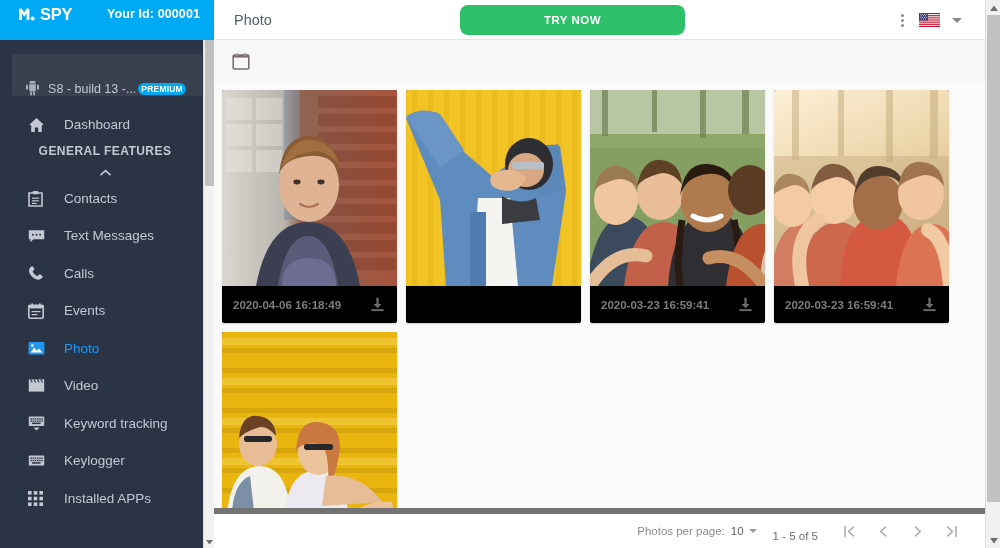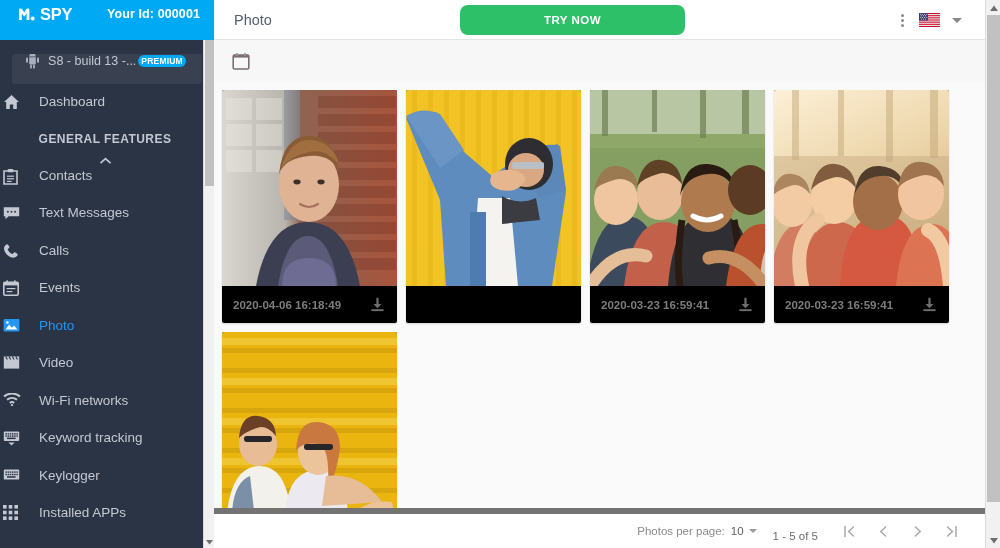--- a/index.html
+++ b/index.html
@@ -24,46 +24,46 @@
     display: flex; align-items: center;
     padding: 0 14px 12px 18px;
     justify-content: space-between;
   }
   .logo { display: flex; align-items: center; color: #fff; font-weight: bold; font-size: 16.5px; letter-spacing: -0.3px; }
   .logo svg { margin-right: 1px; }
   .brand-id { color: #ffffff; font-size: 12.5px; font-weight: bold; letter-spacing: 0.1px; }
 
   .device-box {
     margin: 14px 12px 0 12px;
-    height: 30px;
+    height: 42px;
     background: #39404f;
     border-radius: 3px;
-    display: flex; align-items: flex-start;
+    display: flex; align-items: flex-end;
     padding: 0 10px;
   }
   .device-icon { width: 20px; display:flex; align-items:center; justify-content:center; }
   .device-text {
     flex: 1; text-align: center;
     color: #c3c8d2; font-size: 12.5px;
     white-space: nowrap; overflow: hidden;
     display: flex; align-items: center; justify-content: center;
   }
   .premium-badge {
     background: #00a9f4; color: #fff;
     font-size: 8.5px; font-weight: bold;
     padding: 1px 3px; margin-left: 2px;
     letter-spacing: 0.2px;
     border-radius: 6px;
   }
 
   .nav { margin-top: 10px; }
   .nav-item {
     height: 37.5px;
-    display: flex; align-items: flex-start;
-    padding-left: 3px;
+    display: flex; align-items: center;
+    padding-left: 28px;
     color: #c3c8d2; font-size: 13.5px;
     cursor: pointer;
   }
   .nav-item .ico {
     width: 22px; display: flex; align-items: center; justify-content: flex-start;
     margin-right: 14px;
     color: #c3c8d2;
   }
   .nav-item.active { color: #2196f3; }
   .nav-item.active .ico { color: #2196f3; }
@@ -324,31 +324,20 @@
         <span class="ico">
           <svg width="17" height="15" viewBox="0 0 17 15" fill="currentColor">
             <path d="M0.8 1.4 L16.2 1.4 L16.2 5 L0.8 5 Z"></path>
             <path d="M0.8 5 L16.2 5 L16.2 13.6 L0.8 13.6 Z"></path>
             <path d="M2.6 1.4 L4.3 4.6 M6 1.4 L7.7 4.6 M9.4 1.4 L11.1 4.6 M12.8 1.4 L14.5 4.6" stroke="#2b3445" stroke-width="1.1"></path>
           </svg>
         </span>
         <span>Video</span>
       </div>
 
-      <div class="nav-item">
-        <span class="ico">
-          <svg width="18" height="13" viewBox="0 0 18 13" fill="none" stroke="currentColor">
-            <path d="M1 3.6 A12 12 0 0 1 17 3.6" stroke-width="2"></path>
-            <path d="M4 6.8 A8 8 0 0 1 14 6.8" stroke-width="2"></path>
-            <path d="M6.8 9.8 A4 4 0 0 1 11.2 9.8" stroke-width="2"></path>
-            <circle cx="9" cy="12" r="1.1" fill="currentColor" stroke="none"></circle>
-          </svg>
-        </span>
-        <span>Wi-Fi networks</span>
-      </div>
 
       <div class="nav-item">
         <span class="ico">
           <svg width="17" height="16" viewBox="0 0 17 16" fill="currentColor">
             <rect x="0.8" y="1.4" width="15.4" height="9.6" rx="1"></rect>
             <g fill="#2b3445">
               <rect x="2.4" y="3.2" width="1.5" height="1.4"></rect>
                 <rect x="4.6" y="3.2" width="1.5" height="1.4"></rect>
               <rect x="6.8" y="3.2" width="1.5" height="1.4"></rect>
                 <rect x="9" y="3.2" width="1.5" height="1.4"></rect>

